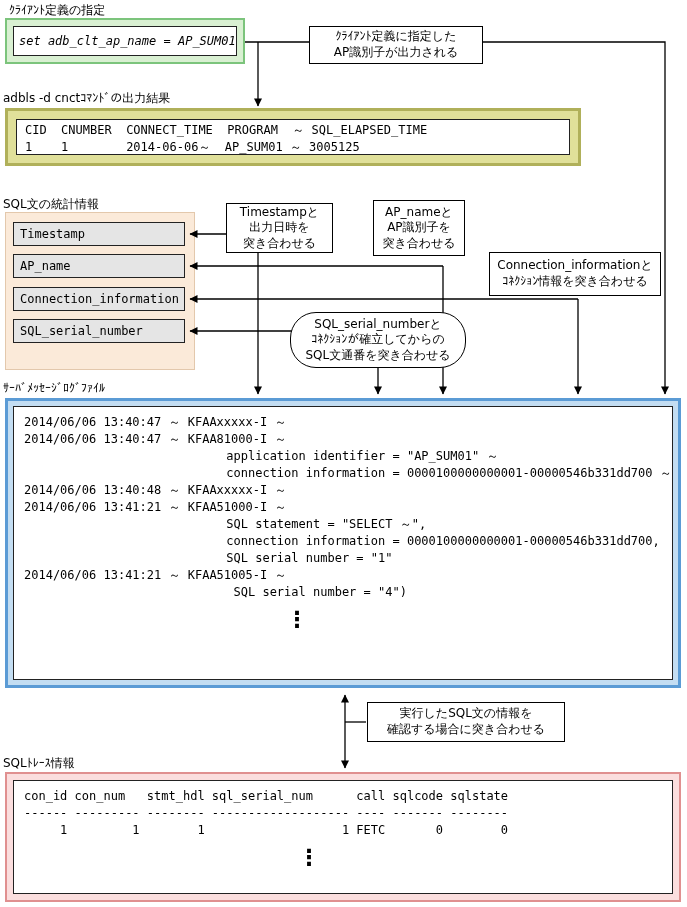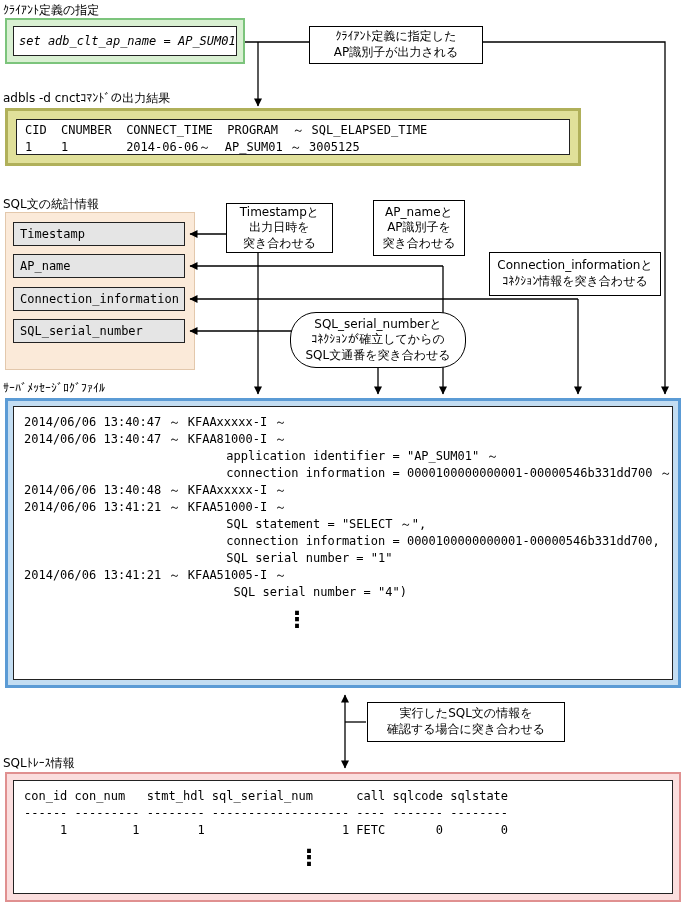--- a/index.html
+++ b/index.html
@@ -22,21 +22,21 @@
            text-align:center;font-size:12px;line-height:1.3;white-space:nowrap;}
   .arrows{position:absolute;left:0;top:0;z-index:2;pointer-events:none;}
   .vdots{font-family:"DejaVu Sans",sans-serif;font-size:22px;font-weight:bold;line-height:1;}
   .pad-code{padding:2px 0 0 8px;}
 </style>
 </head>
 <body>
 
 <div class="canvas">
 
-  <div class="lbl" style="left:3px;top:2px;font-family:Liberation Serif, serif;">ｸﾗｲｱﾝﾄ定義の指定</div>
+  <div class="lbl" style="left:9px;top:2px;font-family:Liberation Serif, serif;">ｸﾗｲｱﾝﾄ定義の指定</div>
   <div class="panel panel-green" style="left:5px;top:18px;width:240px;height:46px;">
     <div class="inner" style="left:6px;top:6px;right:6px;bottom:6px;display:flex;align-items:center;">
       <span class="mono" style="padding-left:5px;">set adb_clt_ap_name = AP_SUM01</span>
     </div>
   </div>
 
   <div class="callout" style="left:309px;top:26px;width:174px;height:38px;">
     <div>ｸﾗｲｱﾝﾄ定義に指定した</div>
     <div>AP識別子が出力される</div>
   </div>

